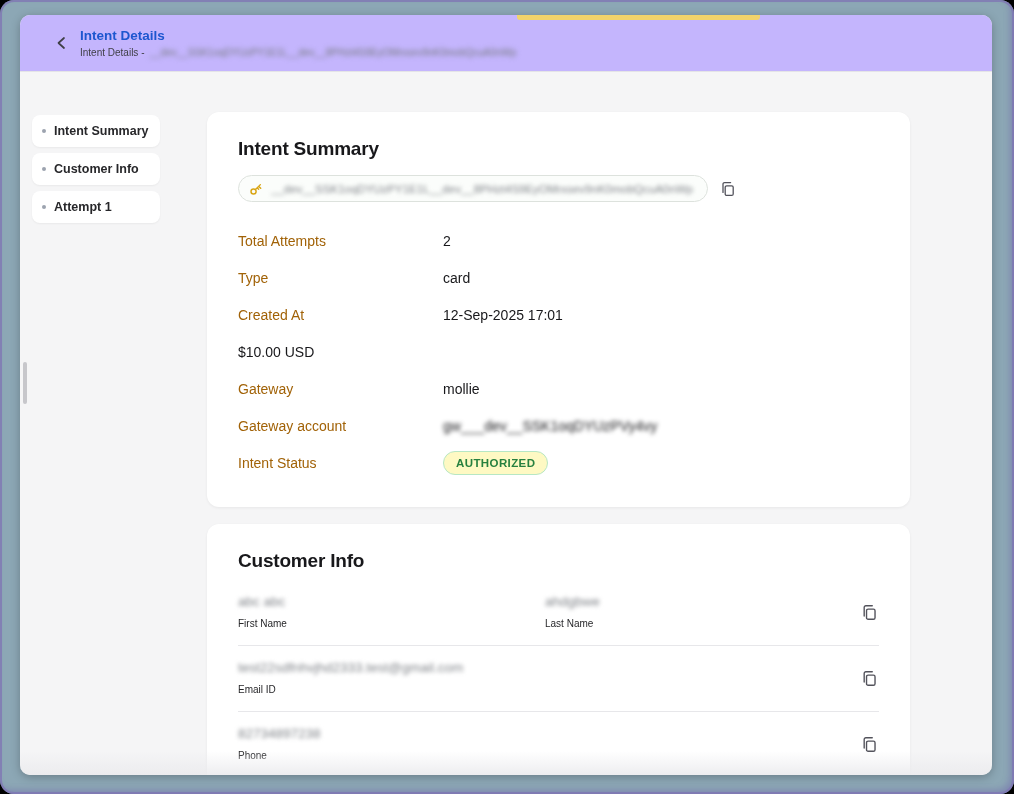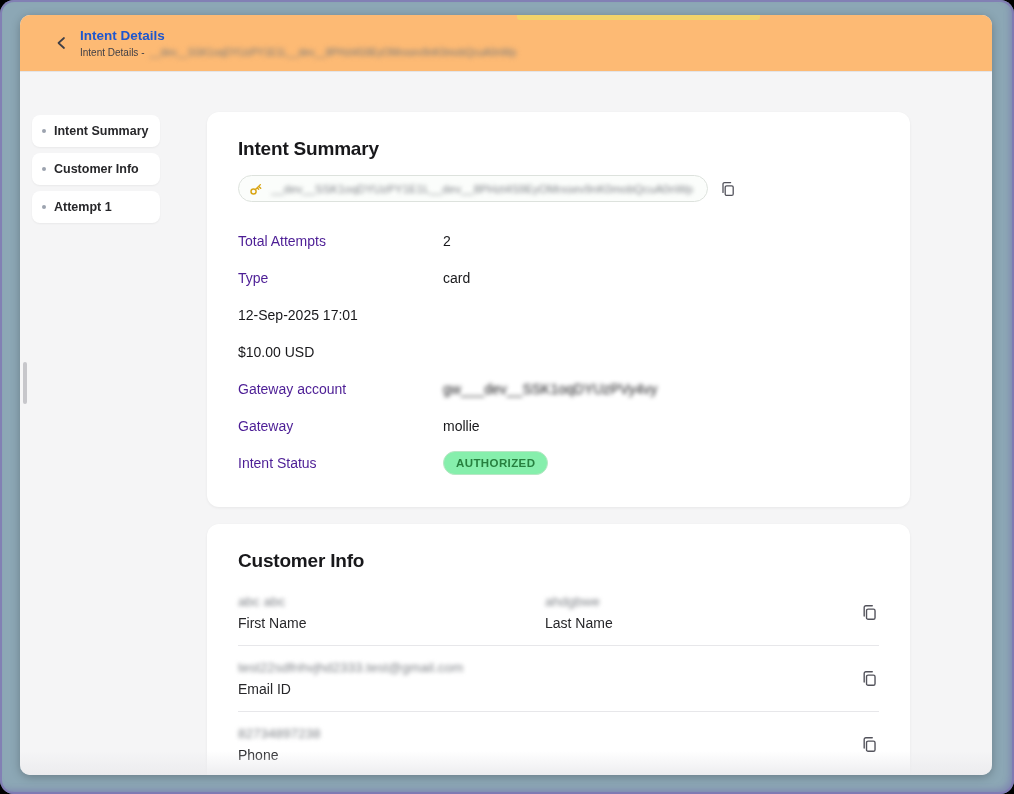--- a/index.html
+++ b/index.html
@@ -25,21 +25,21 @@
     overflow: hidden;
     box-shadow: 0 2px 10px rgba(0,0,0,0.25);
   }
   .top-banner {
     position: absolute; left: 497px; top: 0; width: 243px; height: 5px;
     background: #f1d36b; border-radius: 0 0 3px 3px; z-index: 5;
   }
   
   .header {
     position: absolute; left: 0; top: 0; width: 100%; height: 57px;
-    background: #fdba74; border-bottom: 1px solid #e4e4e7;
+    background: #c4b5fd; border-bottom: 1px solid #e4e4e7;
     display: flex; align-items: center; z-index: 4;
   }
   .back-btn {
     width: 24px; height: 24px; margin-left: 30px;
     display: flex; align-items: center; justify-content: center;
     cursor: pointer; border-radius: 4px;
   }
   .header-titles { margin-left: 6px; padding-top: 2px; }
   .header-link {
     color: #1d56cf; font-size: 13.5px; font-weight: 700; line-height: 17px; cursor: pointer;
@@ -81,32 +81,32 @@
     border-radius: 999px; padding: 4px 14px 4px 10px; height: 27px; max-width: 520px;
   }
   .id-text { font-size: 11.5px; white-space: nowrap; overflow: hidden; }
   .copy-btn {
     width: 20px; height: 20px; display: flex; align-items: center; justify-content: center;
     cursor: pointer; border-radius: 4px; flex: 0 0 auto;
   }
   
   .kv-rows { margin-top: 20px; }
   .kv-row { display: flex; align-items: center; min-height: 37px; }
-  .kv-label { width: 205px; flex: 0 0 205px; font-size: 14px; color: #4c1d95; }
+  .kv-label { width: 205px; flex: 0 0 205px; font-size: 14px; color: #a16207; }
   .kv-value { font-size: 14px; color: #18181b; }
   .badge {
     display: inline-block; padding: 5px 12px; border-radius: 999px;
     font-size: 11.5px; font-weight: 700; letter-spacing: 0.4px;
   }
   
   .ci-row { display: flex; align-items: center; padding: 13px 0; }
   .ci-fields { display: flex; flex: 1 1 auto; }
   .ci-field-first { flex: 0 0 307px; }
   .ci-value { font-size: 13.5px; line-height: 17px; }
-  .ci-label { font-size: 14px; color: #27272a; margin-top: 5px; line-height: 17px; }
+  .ci-label { font-size: 10px; color: #27272a; margin-top: 5px; line-height: 17px; }
   .ci-divider { height: 1px; background: #e7e7ea; }
   
   .bottom-fade {
     position: absolute; left: 0; bottom: 0; width: 100%; height: 24px; z-index: 7;
     background: linear-gradient(rgba(245,245,246,0), rgba(234,234,237,0.85));
     pointer-events: none;
   }
   svg { display: block; }
 </style>
 </head>
@@ -179,37 +179,38 @@
         <div class="kv-rows">
           <div class="kv-row">
             <div class="kv-label">Total Attempts</div>
             <div class="kv-value">2</div>
           </div>
           <div class="kv-row">
             <div class="kv-label">Type</div>
             <div class="kv-value">card</div>
           </div>
           <div class="kv-row">
+            <div class="kv-label">Created At</div>
             <div class="kv-value">12-Sep-2025 17:01</div>
           </div>
           <div class="kv-row">
             <div class="kv-value">$10.00 USD</div>
+          </div>
+          <div class="kv-row">
+            <div class="kv-label">Gateway</div>
+            <div class="kv-value">mollie</div>
           </div>
           <div class="kv-row">
             <div class="kv-label">Gateway account</div>
             <div class="kv-value blur-soft">gw___dev__SSK1oqDYUzPVy4vy</div>
           </div>
           <div class="kv-row">
-            <div class="kv-label">Gateway</div>
-            <div class="kv-value">mollie</div>
-          </div>
-          <div class="kv-row">
             <div class="kv-label">Intent Status</div>
             <div class="kv-value">
-              <span class="badge" id="status-badge" style="background: #86efac; border: 1px solid rgb(183, 231, 196); color: rgb(39, 128, 63);">AUTHORIZED</span>
+              <span class="badge" id="status-badge" style="background: #fef9c3; border: 1px solid rgb(183, 231, 196); color: rgb(39, 128, 63);">AUTHORIZED</span>
             </div>
           </div>
         </div>
       </div>
 
       <div class="card">
         <div class="card-title">Customer Info</div>
 
         <div class="ci-row" style="margin-top:8px;">
           <div class="ci-fields">

